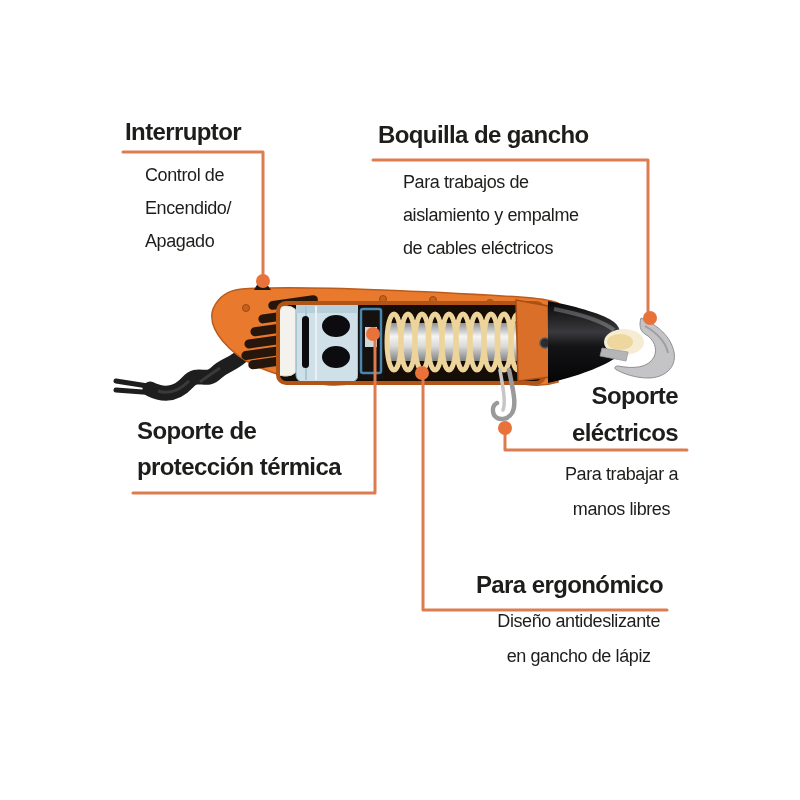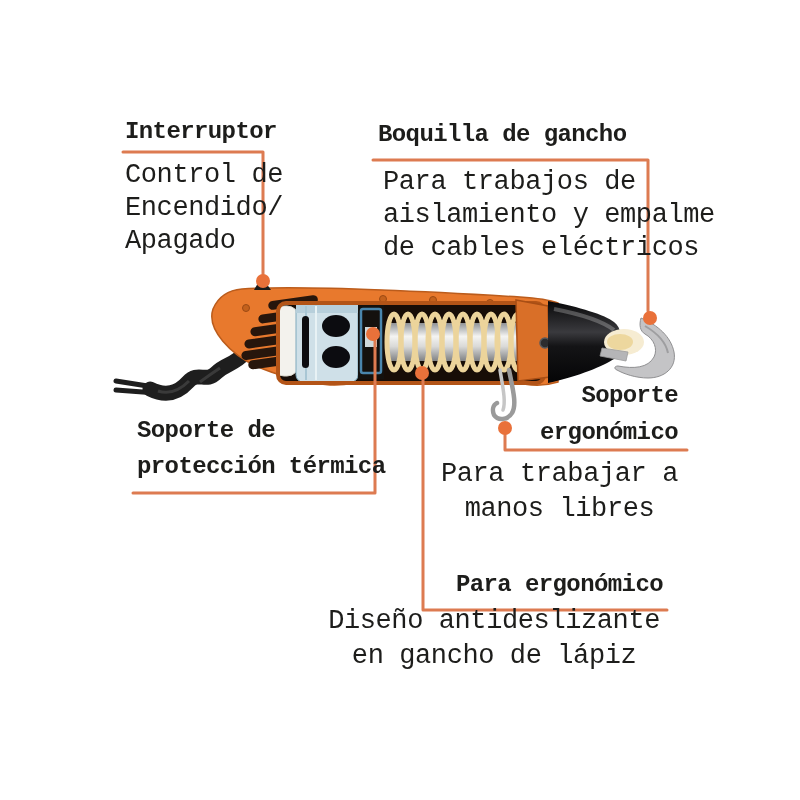--- a/index.html
+++ b/index.html
@@ -1,24 +1,24 @@
 <!DOCTYPE html>
 <html style="--accent_line: #dd7b51; --accent_dot: #e9713a; --text: #1d1d1b; --body_orange: #e8792d; --nozzle_black: #0d0d0f; --heater_coil: #ecd49b; --motor_blue: #cfe0e8;"><head>
 <meta charset="utf-8">
 <style>
   html,body { margin:0; padding:0; background:#ffffff; }
   .stage {
     position:relative; width:800px; height:737px; background:#ffffff;
-    font-family:Liberation Mono, monospace; overflow:hidden;
+    font-family:Liberation Sans, sans-serif; overflow:hidden;
     color: var(--text, #1d1d1b);
   }
   svg.art { position:absolute; left:0; top:0; }
   .label { position:absolute; white-space:nowrap; color: var(--text, #1d1d1b); }
   .title { font-weight:700; font-size:24px; letter-spacing:-0.6px; line-height:30px; }
-  .desc  { font-size:27px; letter-spacing:-0.4px; line-height:33px; font-weight:400; }
+  .desc  { font-size:18px; letter-spacing:-0.4px; line-height:33px; font-weight:400;margin-left:20px; }
   .right { text-align:right; }
   .lh36 { line-height:36px; }
   .lh37 { line-height:37px; }
   .lh35 { line-height:35px;text-align:center; }
   
   .c-line { stroke: var(--accent_line, #dd7b51); }
   .c-dot  { fill: var(--accent_dot, #e9713a); }
   .c-body { fill: var(--body_orange, #e8792d); }
 </style>
 </head>
@@ -194,21 +194,21 @@
     <div>de cables eléctricos</div>
   </div>
 
   <div class="label title lh36" style="left:137px; top:413px;">
     <div>Soporte de</div>
     <div>protección térmica</div>
   </div>
 
   <div class="label title right lh37" style="right:122px; top:377px;">
     <div>Soporte</div>
-    <div>ergonómico</div>
+    <div>eléctricos</div>
   </div>
   <div class="label desc right lh35" style="right:122px; top:457px;">
     <div>Para trabajar a</div>
     <div>manos libres</div>
   </div>
 
   <div class="label title right" style="right:137px; top:570px;">Para ergonómico</div>
   <div class="label desc right lh35" style="right:140px; top:604px;">
     <div>Diseño antideslizante</div>
     <div>en gancho de lápiz</div>

